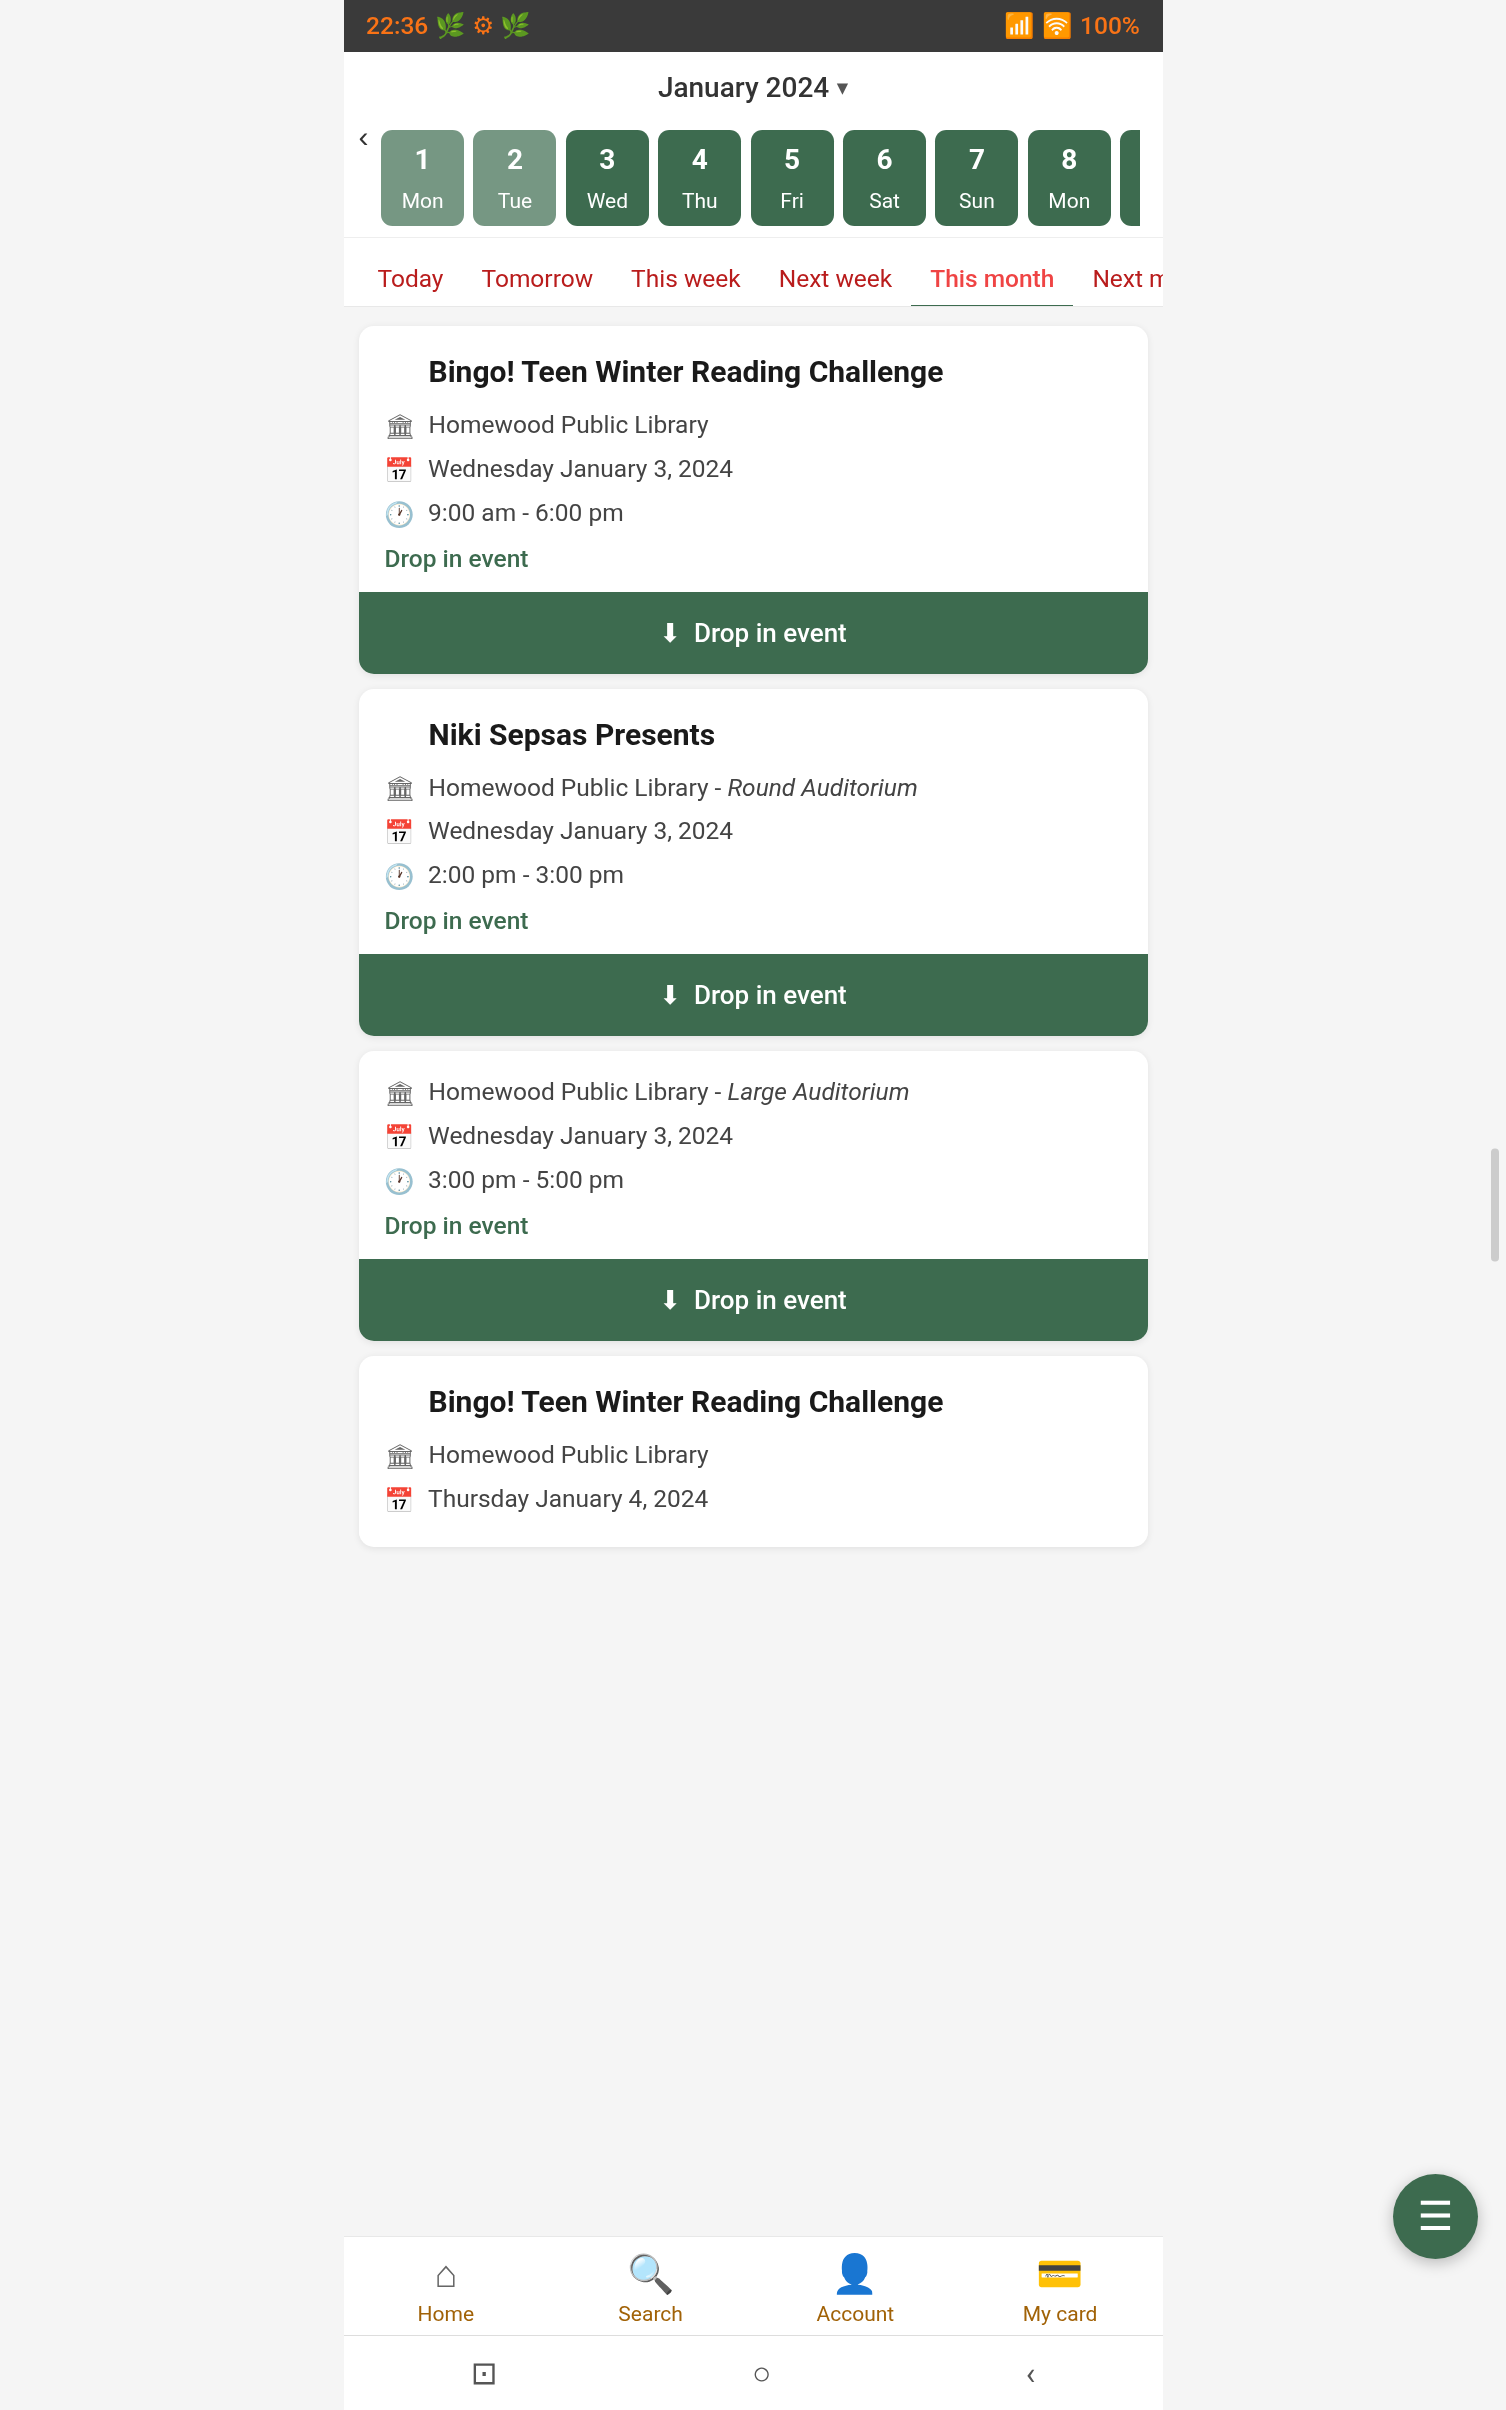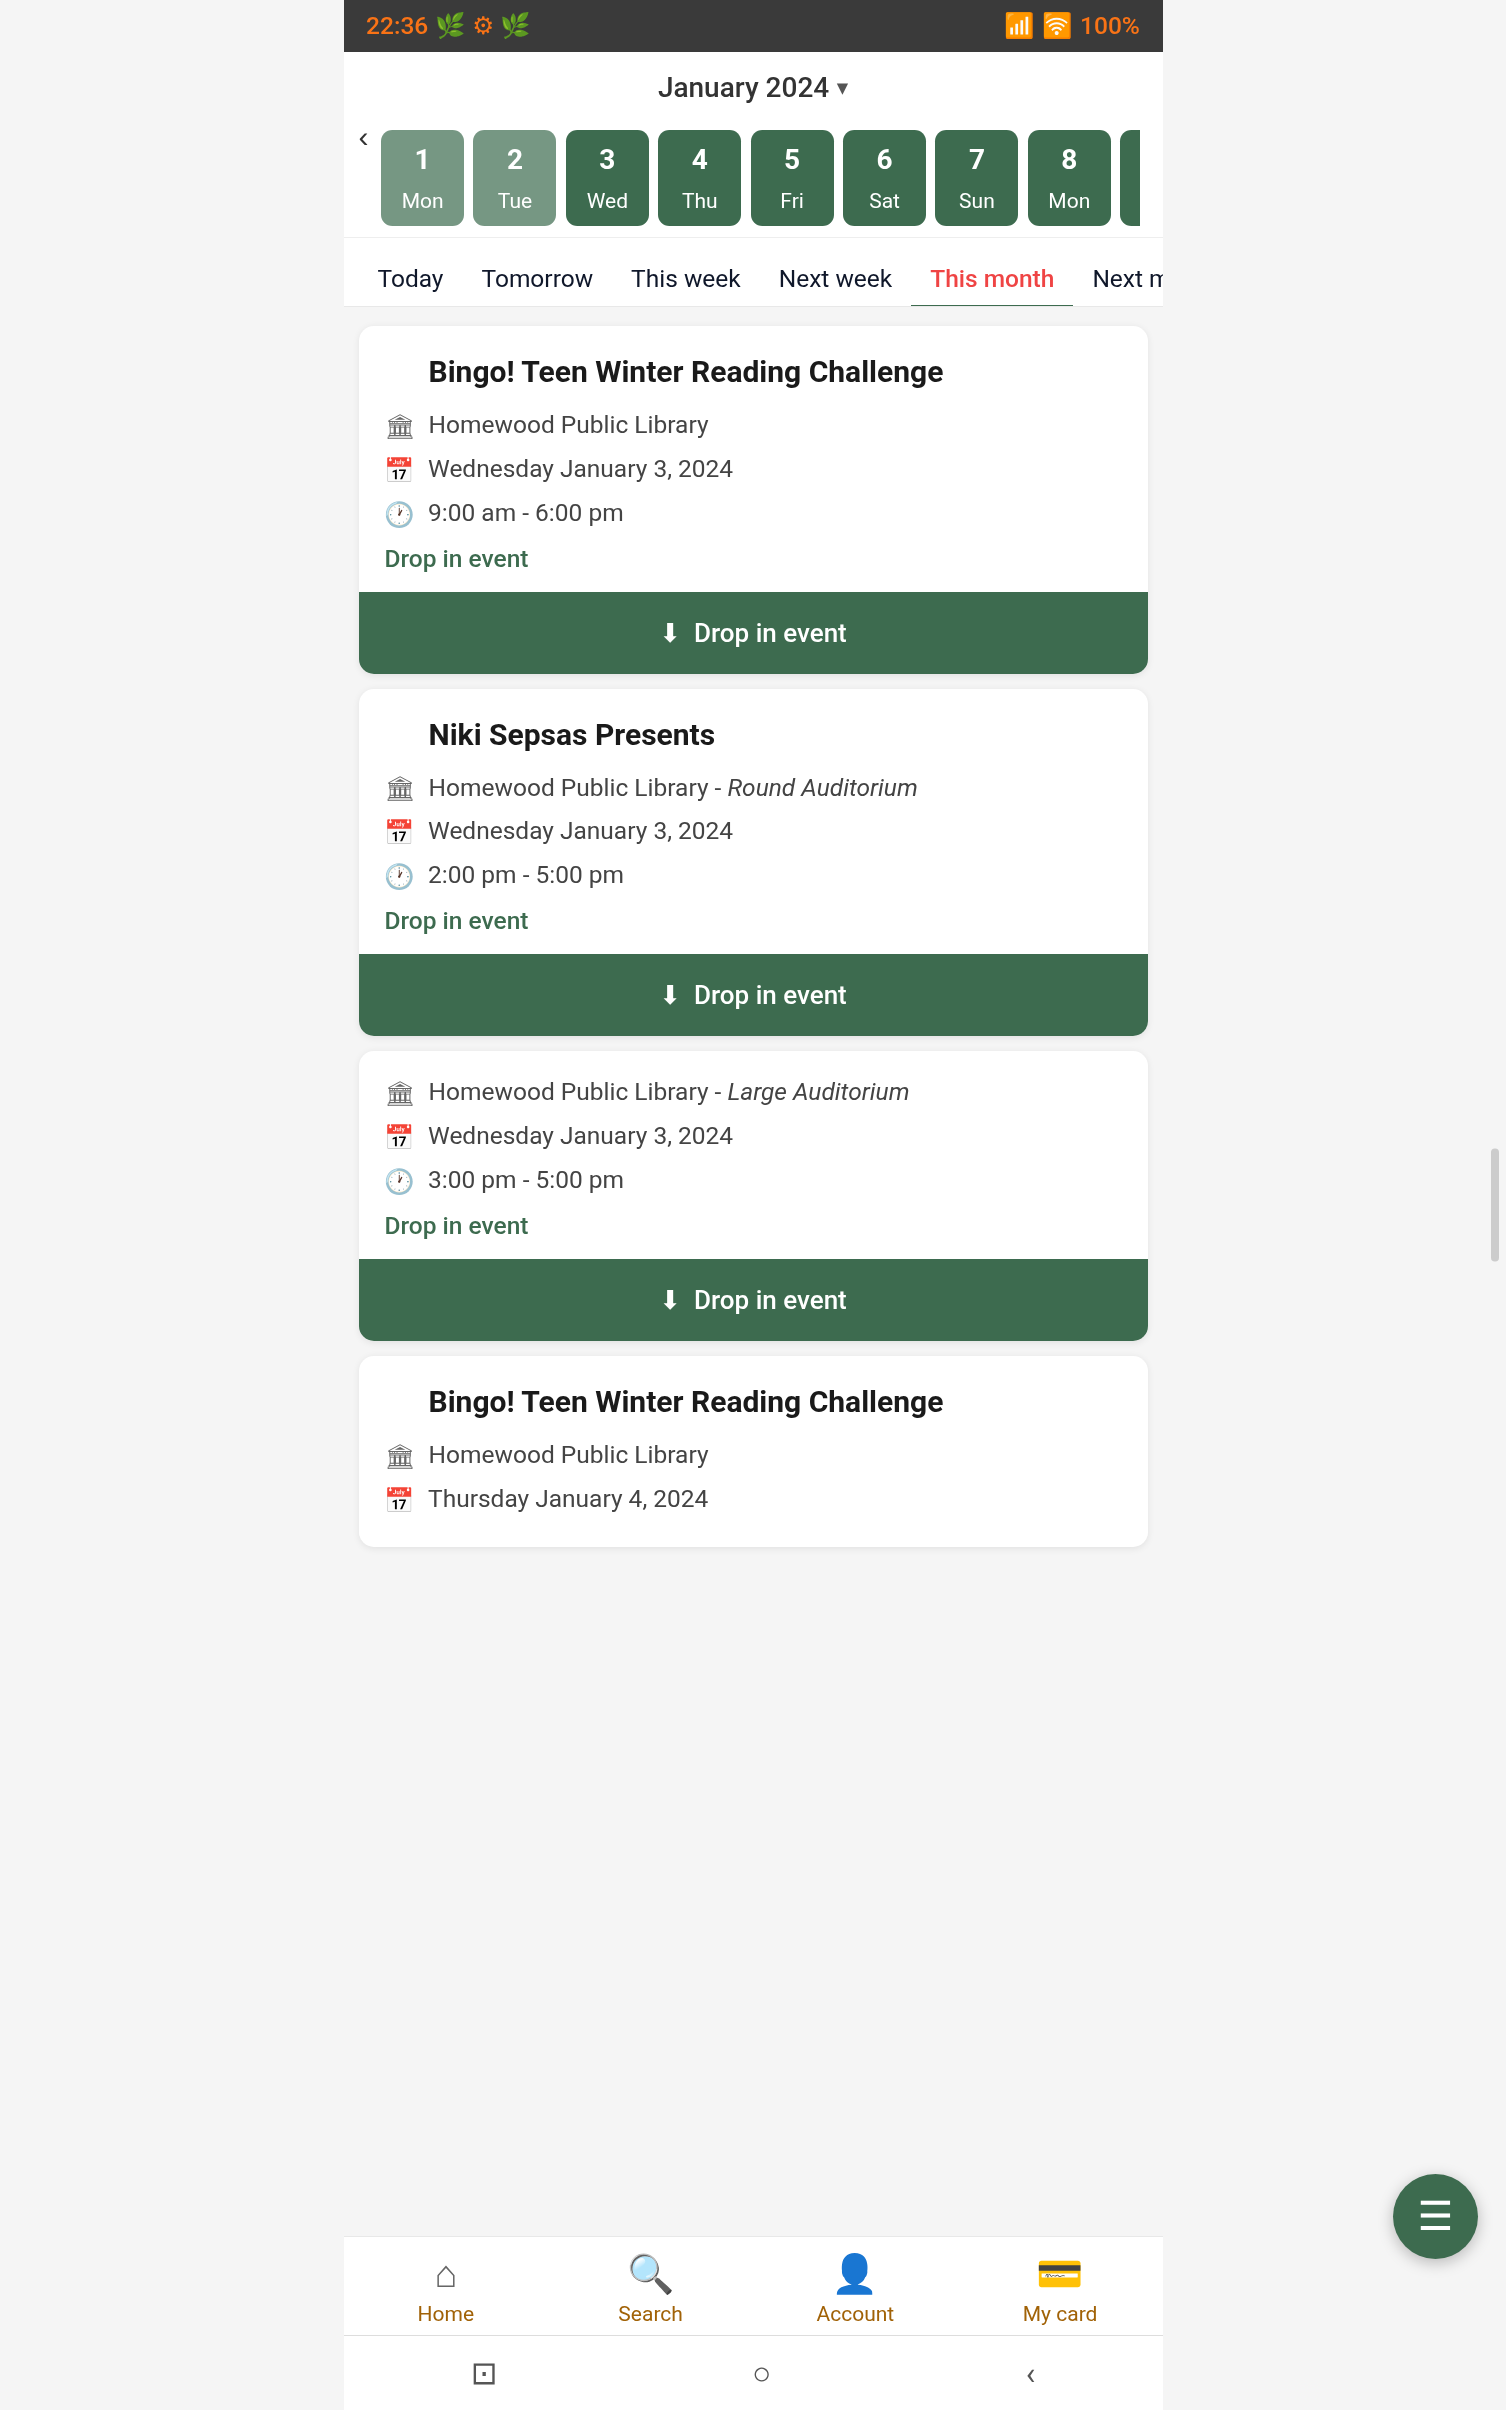--- a/index.html
+++ b/index.html
@@ -91,21 +91,21 @@
       padding: 15px 15px 0;
       border-bottom: 0.9px solid #e8e8e8;
       gap: 0;
       overflow-x: auto;
       scrollbar-width: none;
     }
     .filter-tabs::-webkit-scrollbar { display: none; }
     .filter-tab {
       padding: 11.3px 19px;
       font-size: 24.5px;
-      color: #0f172a;
+      color: #b91c1c;
       cursor: pointer;
       white-space: nowrap;
       border-bottom: 2.8px solid transparent;
       margin-bottom: -0.9px;
     }
     .filter-tab.active {
       color: #ef4444;
       border-bottom: 2.8px solid #3d6b4f;
       font-weight: 500;
     }
@@ -358,21 +358,21 @@
         <span class="icon">🏛</span>
         <span><span>Homewood Public Library</span><span> - <em>Round Auditorium</em></span></span>
       </div>
       <div class="event-detail">
         <span class="icon">📅</span>
         <span>Wednesday January 3, 2024</span>
       </div>
 
       <div class="event-detail">
         <span class="icon">🕐</span>
-        <span>2:00 pm - 5:00 pm</span>
+        <span>2:00 pm - 3:00 pm</span>
       </div>
     <a class="drop-in-link">Drop in event</a>
       </div>
       <div class="drop-in-btn">
         <span class="arrow-down">⬇</span>
         <span>Drop in event</span>
       </div>
     </div>
     <div class="event-card">
     <div class="event-card-body">

